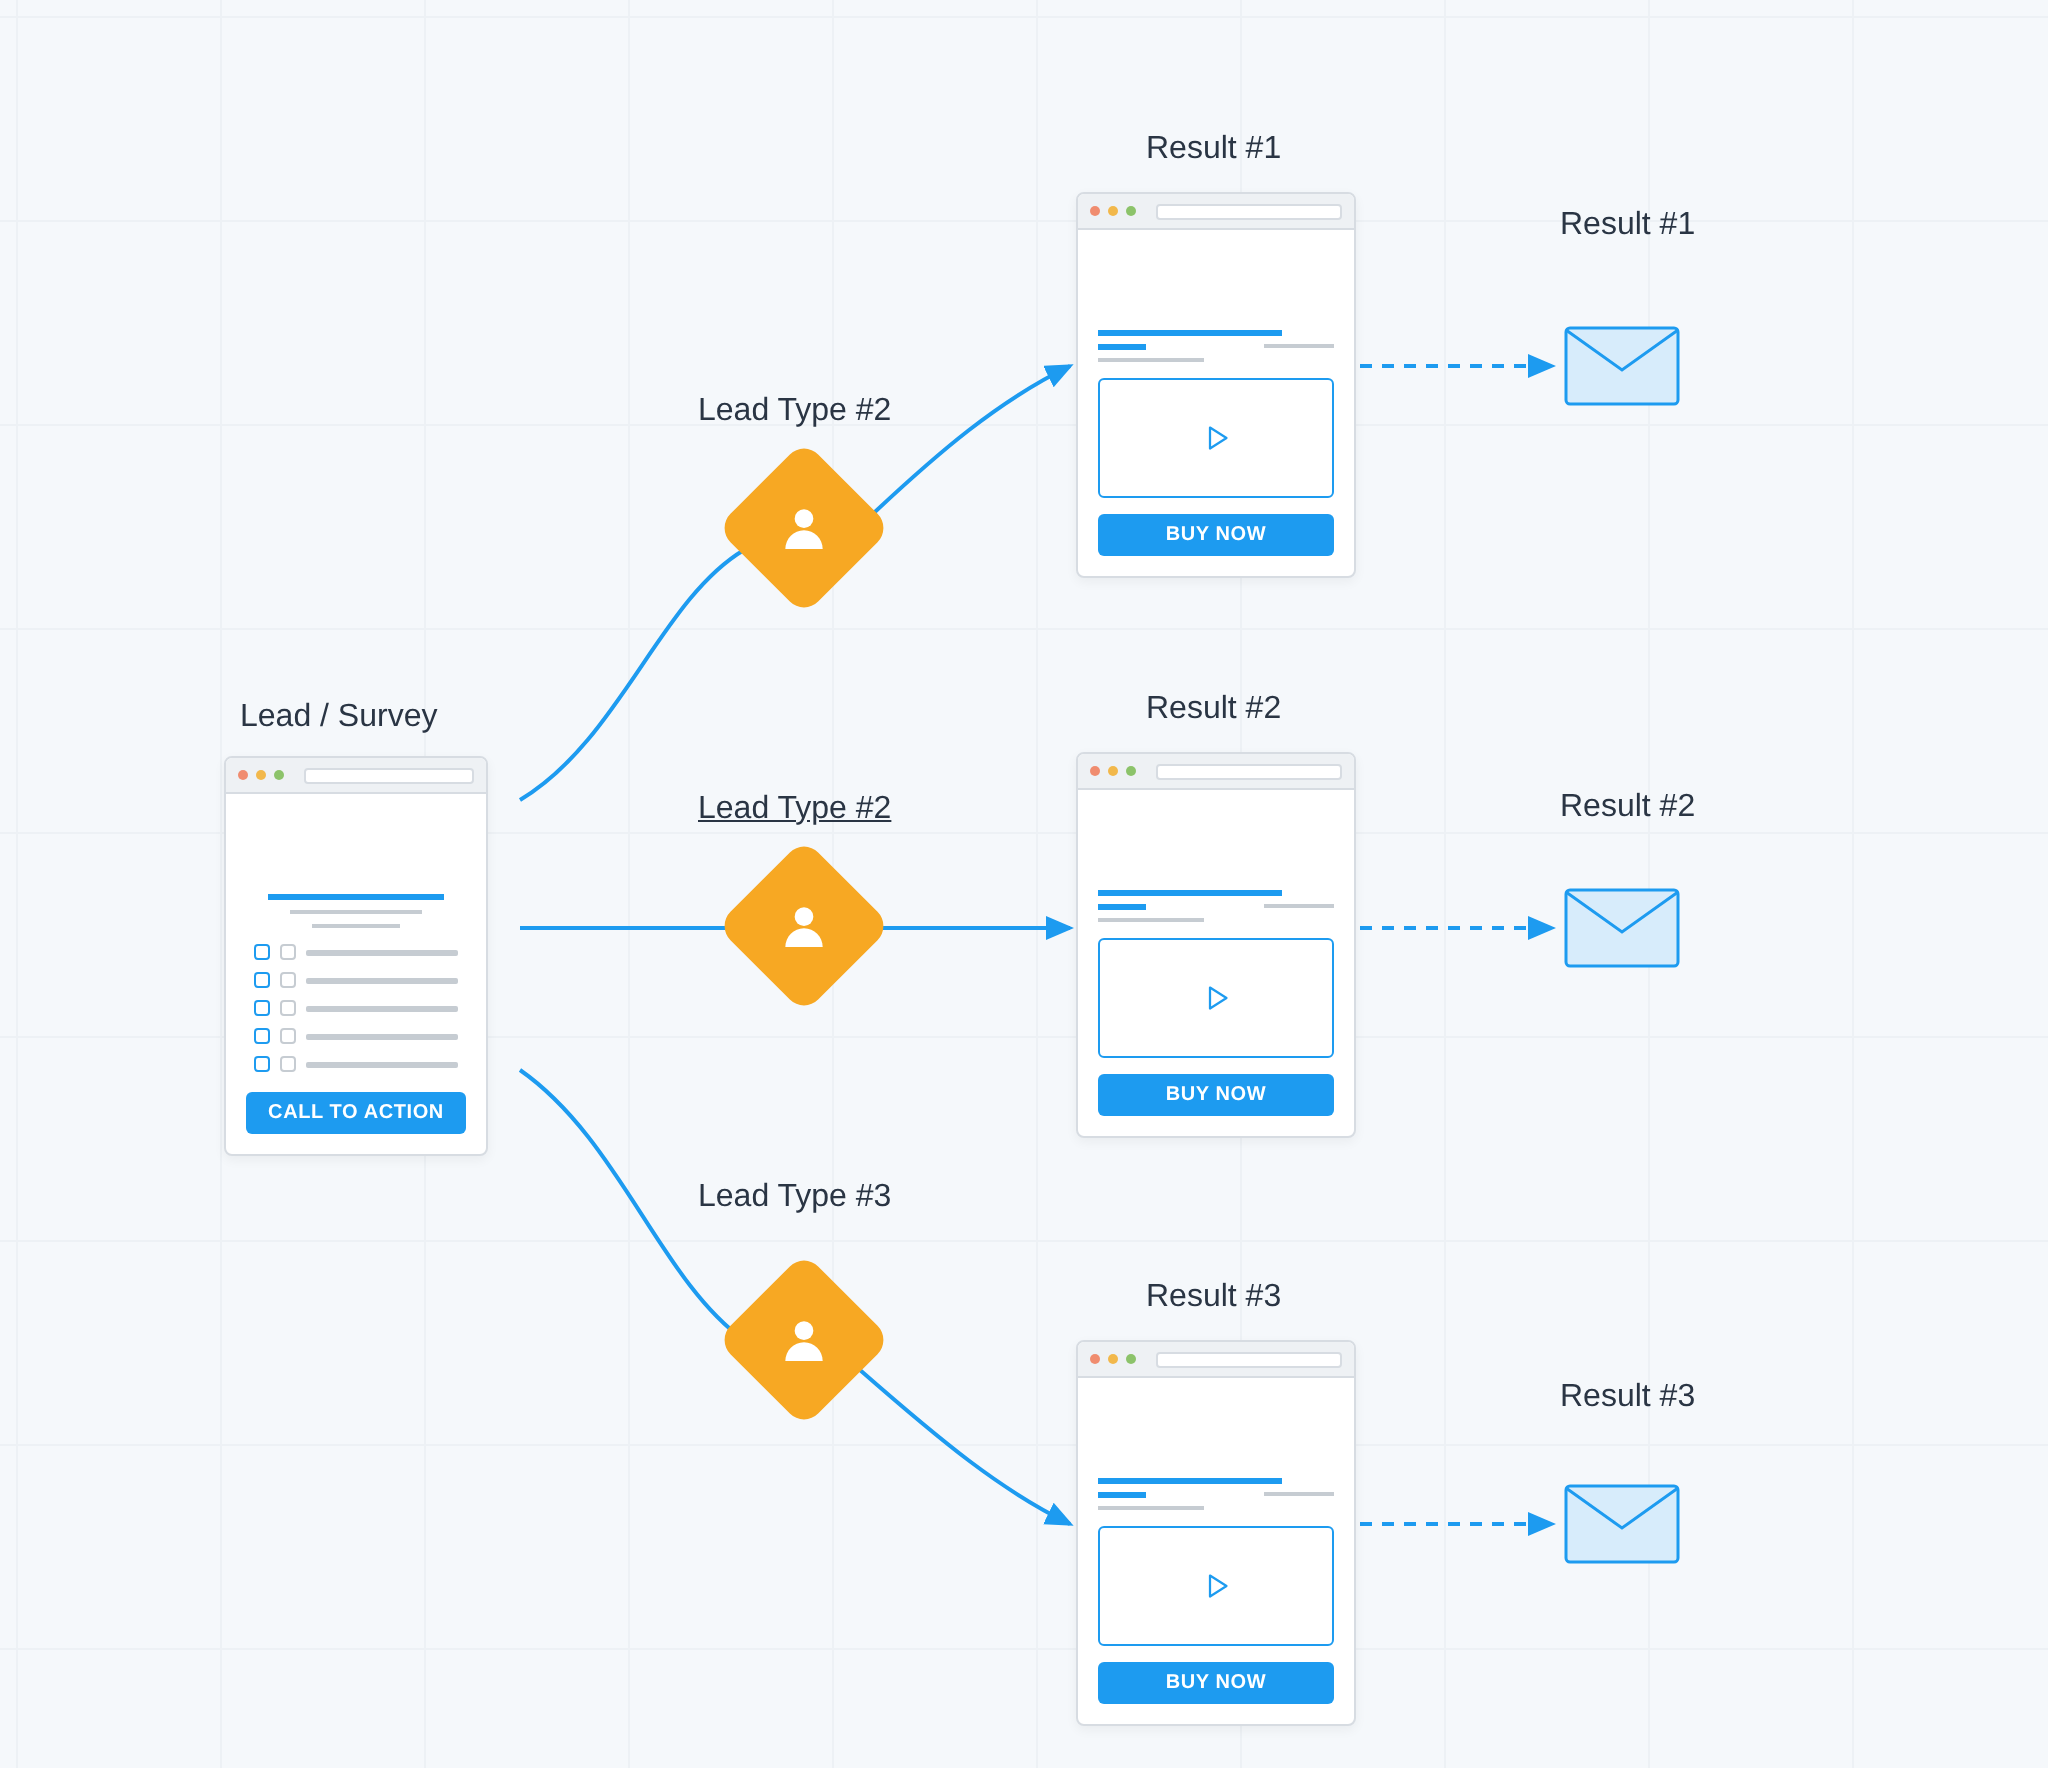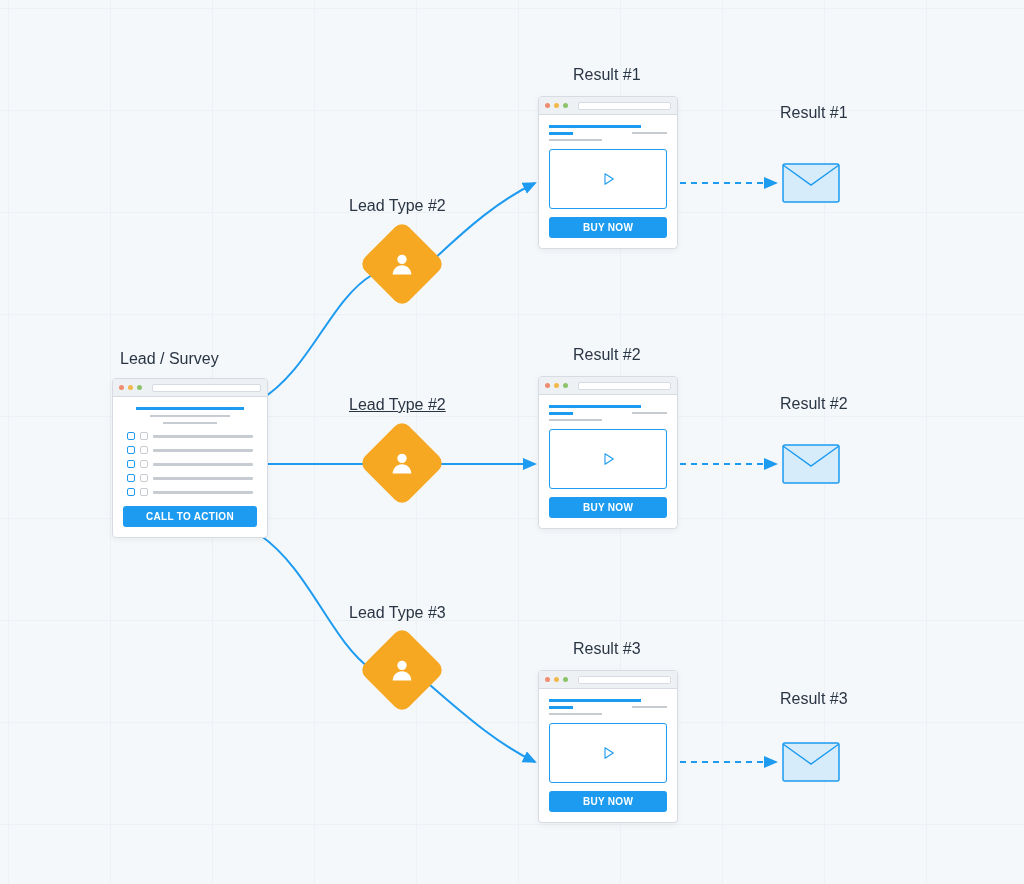--- a/index.html
+++ b/index.html
@@ -54,21 +54,21 @@
   .window .dot.y { background: #f2b84b; }
   .window .dot.g { background: #8cc36a; }
   .window .urlbar {
     flex: 1;
     height: 8px;
     margin-left: 6px;
     background: #fff;
     border: 1px solid #d7dce2;
     border-radius: 2px;
   }
-  .window .body { padding: 10px 10px 10px 10px; }
+  .window .body { padding: 10px 10px 10px 10px; margin-top: 40px; }
 
   
   .quiz-lines { display: flex; flex-direction: column; gap: 5px; align-items: center; margin-bottom: 8px; }
   .quiz-lines .l1 { width: 80%; height: 3px; background: #1d9bf0; }
   .quiz-lines .l2 { width: 60%; height: 2px; background: #c6ccd2; }
   .quiz-lines .l3 { width: 40%; height: 2px; background: #c6ccd2; }
   .quiz-items { display: flex; flex-direction: column; gap: 6px; padding: 0 4px; margin-bottom: 10px; }
   .quiz-row { display: flex; align-items: center; gap: 5px; }
   .quiz-row .chk { width: 8px; height: 8px; border: 1.5px solid #1d9bf0; border-radius: 2px; }
   .quiz-row .chk2 { width: 8px; height: 8px; border: 1.5px solid #c6ccd2; border-radius: 2px; }
@@ -170,21 +170,21 @@
   <path d="M 680 183 L 776 183" stroke="#1d9bf0" stroke-width="2" fill="none" stroke-dasharray="6 5" marker-end="url(#arrow)"></path>
 
   <path d="M 680 464 L 776 464" stroke="#1d9bf0" stroke-width="2" fill="none" stroke-dasharray="6 5" marker-end="url(#arrow)"></path>
 
   <path d="M 680 762 L 776 762" stroke="#1d9bf0" stroke-width="2" fill="none" stroke-dasharray="6 5" marker-end="url(#arrow)"></path>
 </svg>
 
 <div class="canvas">
 
   <div class="label" style="left:120px; top:350px;">Lead / Survey</div>
-  <div class="window" style="left:112px; top:378px; width:156px;">
+  <div class="window" style="left:112px; top:378px; width:132px;">
     <div class="titlebar">
       <span class="dot r"></span>
       <span class="dot y"></span>
       <span class="dot g"></span>
       <span class="urlbar"></span>
     </div>
     <div class="body">
       <div class="quiz-lines">
         <div class="l1"></div>
           <div class="l2"></div>
@@ -234,21 +234,21 @@
   <div class="label" style="left:349px; top:396px;text-decoration:underline;">Lead Type #2</div>
   <div class="diamond" style="left:371px; top:432px;">
     <span class="inner">
       <svg viewBox="0 0 24 24" fill="#fff">
           <circle cx="12" cy="8" r="4"></circle>
           <path d="M4 21c0-4.4 3.6-8 8-8s8 3.6 8 8Z"></path>
         </svg>
     </span>
   </div>
 
-  <div class="label" style="left:349px; top:604px;">Lead Type #3</div>
+  <div class="label" style="left:349px; top:590px;">Lead Type #3</div>
   <div class="diamond" style="left:371px; top:639px;">
     <span class="inner">
       <svg viewBox="0 0 24 24" fill="#fff">
           <circle cx="12" cy="8" r="4"></circle>
           <path d="M4 21c0-4.4 3.6-8 8-8s8 3.6 8 8Z"></path>
         </svg>
     </span>
   </div>
 
   <div class="label" style="left:573px; top:66px;">Result #1</div>

